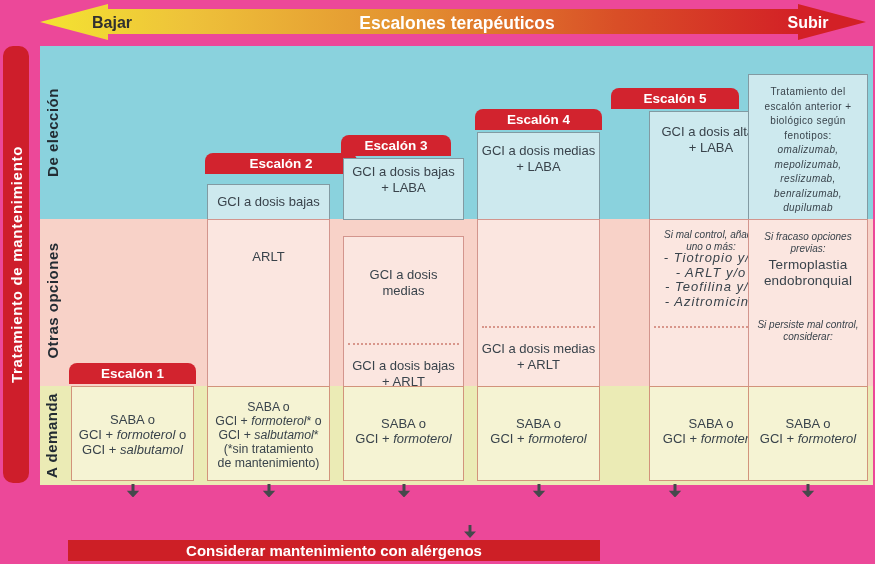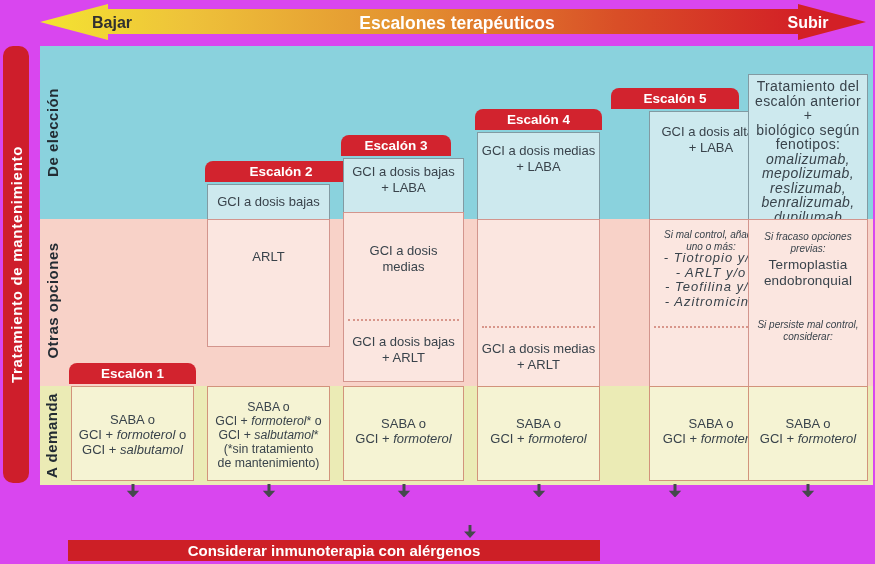--- a/index.html
+++ b/index.html
@@ -1,17 +1,17 @@
 <!DOCTYPE html>
 <html lang="es"><head>
 <meta charset="utf-8">
 <style>
   html,body{margin:0;padding:0;}
   body{width:875px;height:564px;background:#fff;font-family:"Liberation Sans",sans-serif;}
-  #c{position:relative;width:875px;height:564px;overflow:hidden;background:#d946ef;}
+  #c{position:relative;width:875px;height:564px;overflow:hidden;background:#ec4899;}
   .abs{position:absolute;}
   .band{position:absolute;left:40px;width:833px;}
   .vtext{position:absolute;text-align:center;transform:rotate(-90deg);white-space:nowrap;}
   .lbl{font-weight:bold;color:#232c33;font-size:15px;letter-spacing:0.5px;}
   .badge{position:absolute;height:21px;background:#d2232e;border-radius:8px 8px 0 0;
          color:#fff;font-weight:bold;font-size:13.5px;text-align:center;line-height:21px;}
   .sec{position:absolute;box-sizing:border-box;text-align:center;color:#39434b;}
   .c1{left:71px;width:123px;}.c2{left:207px;width:123px;}.c3{left:343px;width:121px;}.c4{left:477px;width:123px;}.c5{left:613px;width:124px;margin-left:36px;}.c6{left:748px;width:120px;}
   .sb{background:#cde9ee;border:1px solid rgba(70,90,100,0.55);}
   .sp{background:#fbe6e0;border:1px solid rgba(185,95,85,0.6);}
@@ -48,43 +48,43 @@
 
   <div class="band" style="top:46px;height:173px;background:#8ad2dd;"></div>
   <div class="band" style="top:219px;height:167px;background:#f8d2c8;"></div>
   <div class="band" style="top:386px;height:99px;background:#ebebb5;"></div>
 
   <div class="vtext lbl" style="left:-8px;top:120px;width:120px;height:25px;line-height:25px;">De elección</div>
   <div class="vtext lbl" style="left:-18px;top:288px;width:140px;height:25px;line-height:25px;">Otras opciones</div>
   <div class="vtext lbl" style="left:-9px;top:423px;width:120px;height:25px;line-height:25px;">A demanda</div>
 
   <div class="badge" style="left:69px;top:363px;width:127px;">Escalón 1</div>
-  <div class="badge" style="left:205px;top:161px;width:152px;">Escalón 2</div>
+  <div class="badge" style="left:205px;top:153px;width:152px;">Escalón 2</div>
   <div class="badge" style="left:341px;top:135px;width:110px;">Escalón 3</div>
   <div class="badge" style="left:475px;top:109px;width:127px;">Escalón 4</div>
   <div class="badge" style="left:611px;top:88px;width:128px;">Escalón 5</div>
 
   <div class="sec sy c1" style="top:386px;height:95px;">
     <div class="cen t13" style="top:25px;line-height:15px;">SABA o<br>GCI + <i>formoterol</i> o<br>GCI + <i>salbutamol</i></div>
   </div>
 
   <div class="sec sb c2" style="top:184px;height:36px;">
     <div class="cen t13" style="top:9px;">GCI a dosis bajas</div>
   </div>
-  <div class="sec sp c2" style="top:219px;height:128px;">
+  <div class="sec sp c2" style="top:219px;height:168px;">
     <div class="cen t13" style="top:29px;">ARLT</div>
   </div>
   <div class="sec sy c2" style="top:386px;height:95px;">
     <div class="cen" style="top:13px;font-size:12.3px;line-height:14px;">SABA o<br>GCI + <i>formoterol</i>* o<br>GCI + <i>salbutamol</i>*<br>(*sin tratamiento<br>de mantenimiento)</div>
   </div>
 
   <div class="sec sb c3" style="top:158px;height:62px;">
     <div class="cen t13" style="top:5px;">GCI a dosis bajas<br>+ LABA</div>
   </div>
-  <div class="sec sp c3" style="top:212px;height:170px;">
+  <div class="sec sp c3" style="top:236px;height:170px;">
     <div class="cen t13" style="top:30px;">GCI a dosis<br>medias</div>
     <div class="dot" style="top:106px;"></div>
     <div class="cen t13" style="top:121px;">GCI a dosis bajas<br>+ ARLT</div>
   </div>
   <div class="sec sy c3" style="top:386px;height:95px;">
     <div class="cen t13" style="top:29px;line-height:15px;">SABA o<br>GCI + <i>formoterol</i></div>
   </div>
 
   <div class="sec sb c4" style="top:132px;height:88px;">
     <div class="cen t13" style="top:10px;">GCI a dosis medias<br>+ LABA</div>
@@ -103,21 +103,21 @@
   <div class="sec sp c5" style="top:219px;height:168px;">
     <div class="cen small" style="top:9px;">Si mal control, añadir<br>uno o más:</div>
     <div class="cen" style="top:31px;font-size:13px;line-height:14.5px;font-style:italic;letter-spacing:1px;">- Tiotropio y/o<br>- ARLT y/o<br>- Teofilina y/o<br>- Azitromicina</div>
     <div class="dot" style="top:106px;"></div>
   </div>
   <div class="sec sy c5" style="top:386px;height:95px;">
     <div class="cen t13" style="top:29px;line-height:15px;">SABA o<br>GCI + <i>formoterol</i></div>
   </div>
 
   <div class="sec sb c6" style="top:74px;height:146px;">
-    <div class="cen" style="top:4px;font-size:14px;line-height:14.5px;letter-spacing:0.4px;">Tratamiento del<br>escalón anterior +<br>biológico según<br>fenotipos:<br><i>omalizumab,<br>mepolizumab,<br>reslizumab,<br>benralizumab,<br>dupilumab</i></div>
+    <div class="cen" style="top:10px;font-size:10px;line-height:14.5px;letter-spacing:0.4px;">Tratamiento del<br>escalón anterior +<br>biológico según<br>fenotipos:<br><i>omalizumab,<br>mepolizumab,<br>reslizumab,<br>benralizumab,<br>dupilumab</i></div>
   </div>
   <div class="sec sp c6" style="top:219px;height:168px;">
     <div class="cen small" style="top:11px;">Si fracaso opciones<br>previas:</div>
     <div class="cen" style="top:37px;font-size:13.5px;line-height:16px;letter-spacing:0.2px;">Termoplastia<br>endobronquial</div>
     <div class="cen small" style="top:99px;">Si persiste mal control,<br>considerar:</div>
   </div>
   <div class="sec sy c6" style="top:386px;height:95px;">
     <div class="cen t13" style="top:29px;line-height:15px;">SABA o<br>GCI + <i>formoterol</i></div>
   </div>
 
@@ -138,15 +138,15 @@
     </svg>
   <svg class="arr" style="left:800px;top:483.5px;" viewBox="0 0 16 13.5">
       <path fill="#45494c" d="M6.5 0h3v6.8h4.7L8 13.5 1.8 6.8h4.7z"></path>
     </svg>
 
 
   <svg class="arr" style="left:462px;top:525px;height:13px;" viewBox="0 0 16 13.5">
       <path fill="#45494c" d="M6.5 0h3v6.8h4.7L8 13.5 1.8 6.8h4.7z"></path>
     </svg>
 
-  <div class="abs" style="left:68px;top:540px;width:532px;height:21px;background:#cd1f26;color:#fff;font-weight:bold;font-size:15px;text-align:center;line-height:21px;">Considerar inmunoterapia con alérgenos</div>
+  <div class="abs" style="left:68px;top:540px;width:532px;height:21px;background:#cd1f26;color:#fff;font-weight:bold;font-size:15px;text-align:center;line-height:21px;">Considerar mantenimiento con alérgenos</div>
 
 </div>
 
 </body></html>

